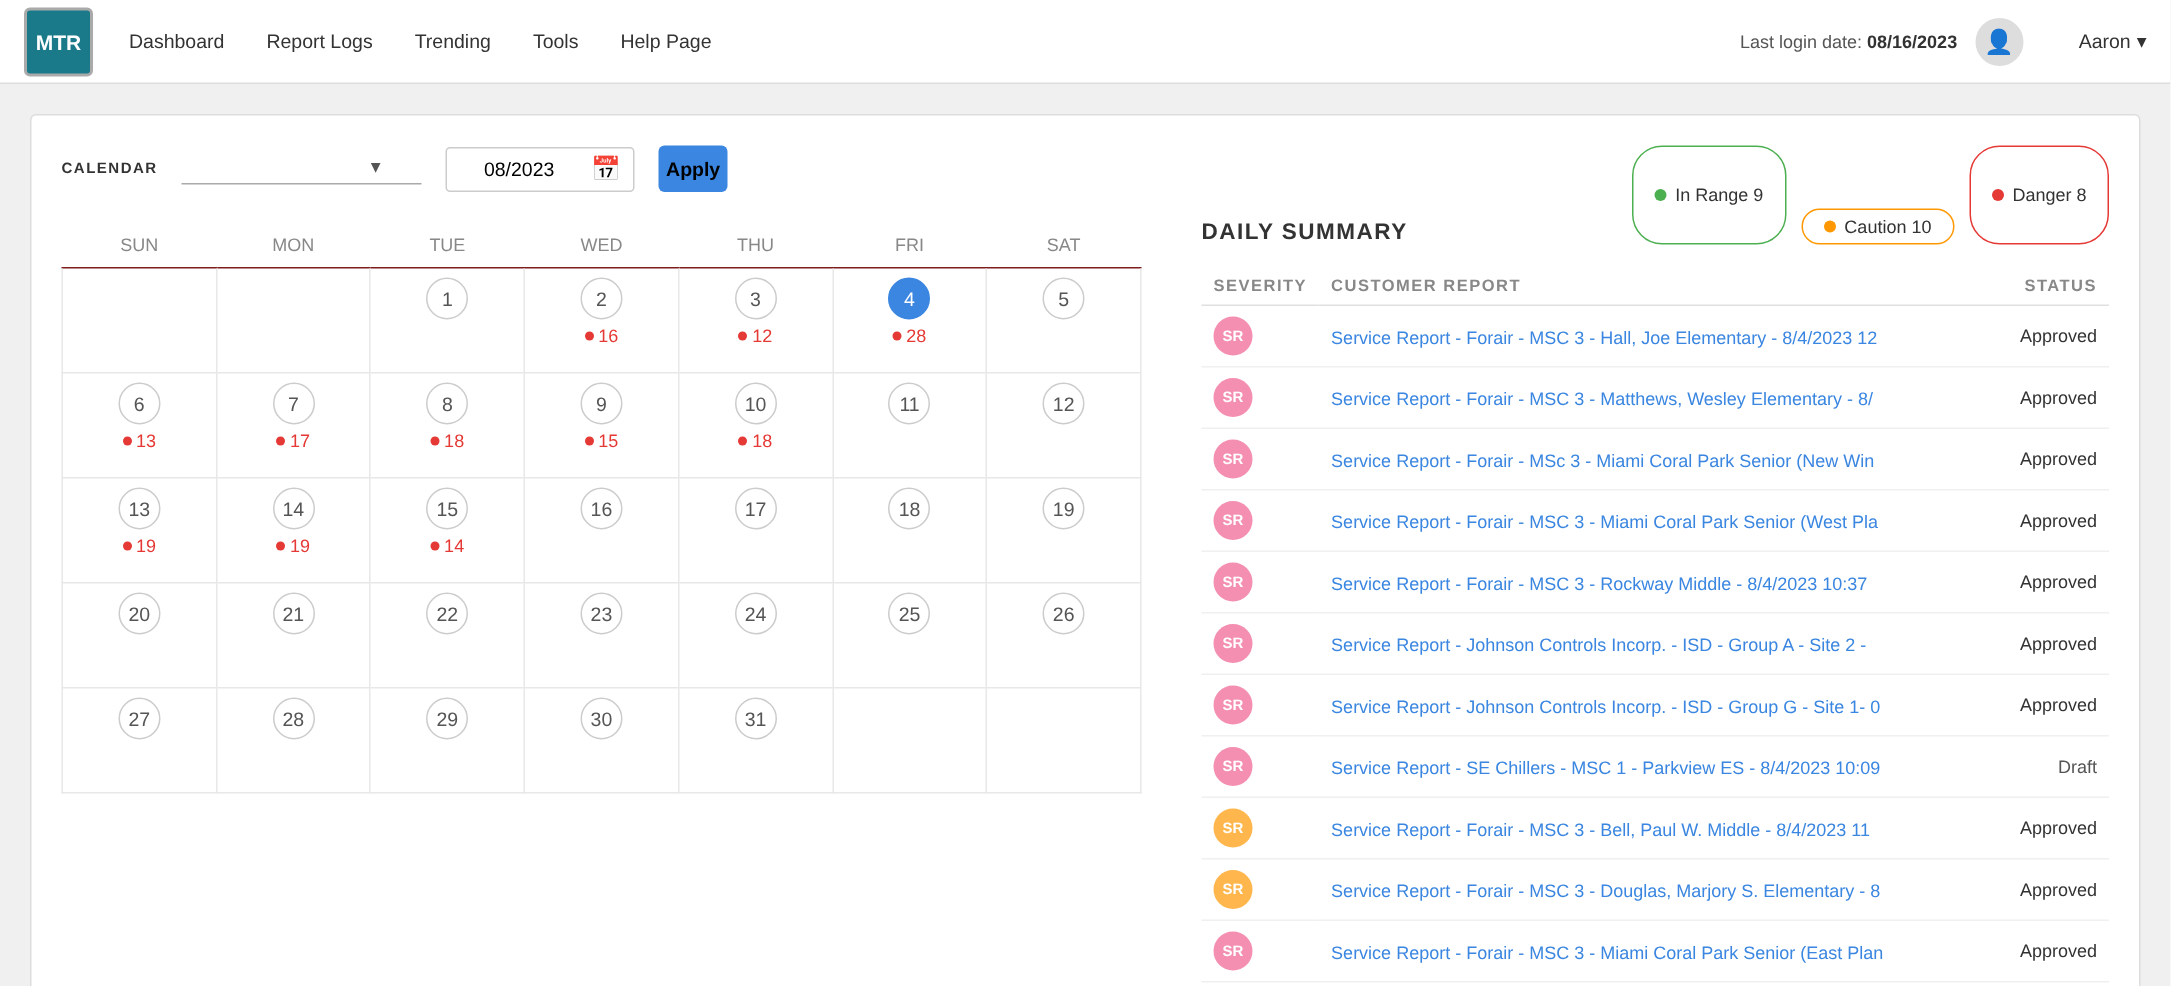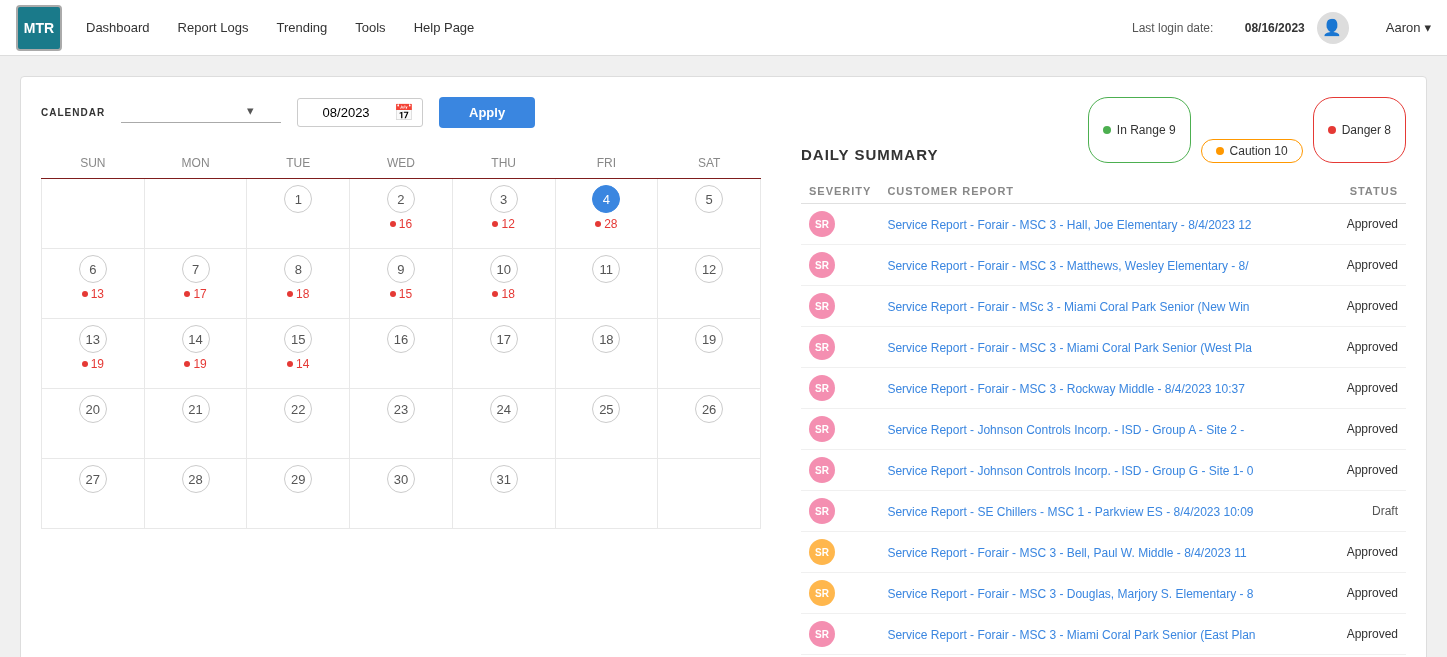--- a/index.html
+++ b/index.html
@@ -20,21 +20,21 @@
       border-radius: 4px;
       display: flex; align-items: center; justify-content: center;
       color: #fff; font-weight: bold; font-size: 14px;
       margin-right: 24px;
       border: 2px solid #aaa;
     }
     .nav-links { display: flex; gap: 28px; }
     .nav-link { cursor: pointer; color: #333; text-decoration: none; font-size: 13px; }
     .topnav-right { margin-left: auto; display: flex; align-items: center; gap: 12px; }
     .last-login { font-size: 12px; color: #555; }
-    .last-login strong { font-weight: bold; color: #333; margin-left: 28px; }
+    .last-login strong { font-weight: bold; color: #333; }
     .user-avatar {
       width: 32px; height: 32px;
       background: #ddd; border-radius: 50%;
       display: flex; align-items: center; justify-content: center;
       font-size: 16px; color: #666;
     }
     .user-name { font-size: 13px; cursor: pointer; display: flex; align-items: center; gap: 4px; margin-left: 25px; }
 
     
     .main-container {
@@ -63,22 +63,22 @@
     .date-input-wrap {
       display: flex; align-items: center;
       border: 1px solid #ccc; border-radius: 3px;
       padding: 4px 8px; gap: 8px;
     }
     .date-input-wrap input {
       border: none; outline: none; font-size: 13px; width: 80px; text-align: center;
     }
     .calendar-icon { color: #555; cursor: pointer; font-size: 16px; }
     .apply-btn {
-      background: #3a86e0; color: #ffffff; border: none;
-      padding: 8px 30px; border-radius: 4px; cursor: pointer; font-size: 13px; font-weight: bold;
+      background: #3a86e0; color: #000000; border: none;
+      padding: 8px 5px; border-radius: 4px; cursor: pointer; font-size: 13px; font-weight: bold;
     }
 
     
     .cal-grid { width: 100%; border-collapse: collapse; }
     .cal-grid th {
       text-align: center; font-weight: normal; color: #888;
       font-size: 12px; padding: 8px 0; border-bottom: 1px solid #7f1d1d;
     }
     .cal-grid td {
       text-align: center; vertical-align: top;

